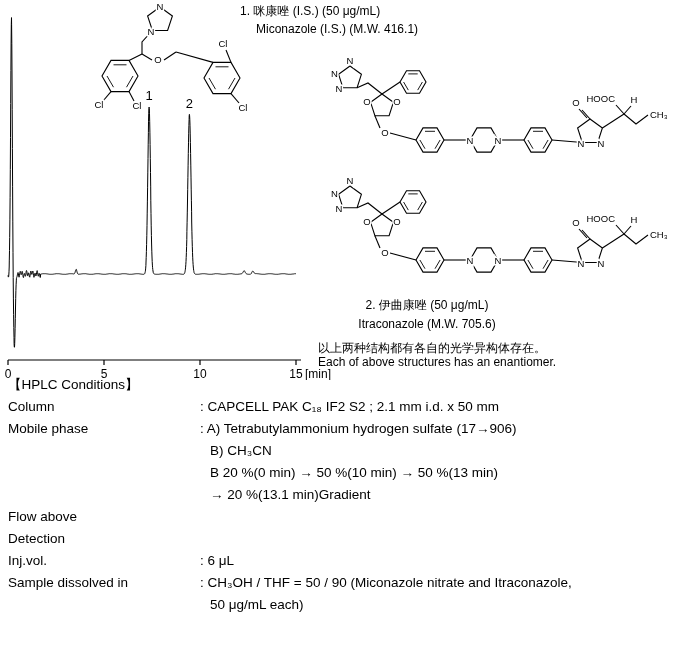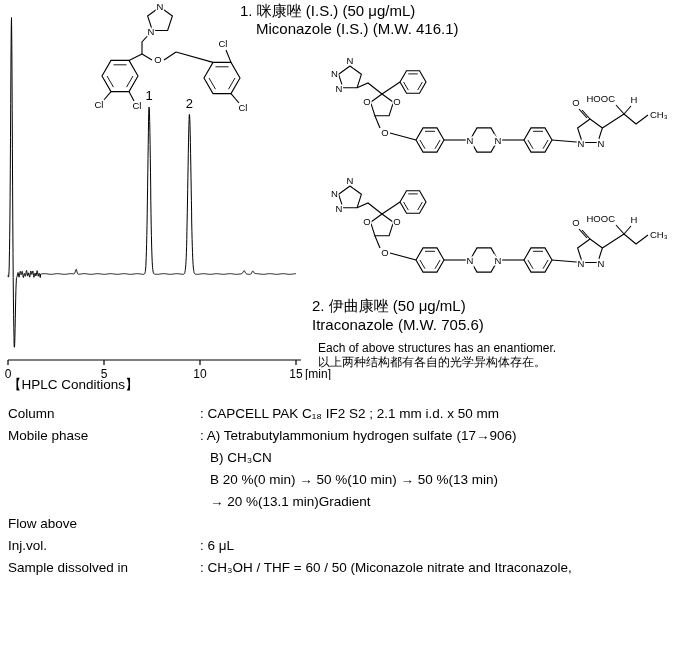--- a/index.html
+++ b/index.html
@@ -13,27 +13,27 @@
   .itra2{left:318px;top:172px}
   .bond{stroke:#000;stroke-width:1.1;fill:none}
   .bond2{stroke:#000;stroke-width:.9;fill:none}
   .atom{font-size:9.5px;text-anchor:middle;fill:#000;paint-order:stroke;stroke:#fff;stroke-width:3px}
   .atom-end{text-anchor:end}
   .atom-start{text-anchor:start}
   .axis{stroke:#000;stroke-width:1.2}
   .trace{fill:none;stroke:#000;stroke-width:1}
   .tick{font-size:12px;fill:#000}
   .peaklabel{font-size:13px;fill:#000}
-  .cap{position:absolute;font-size:15px;line-height:18px}
+  .cap{position:absolute;font-size:12px;line-height:18px}
   .cap1{left:240px;top:2px}
   .cap1 .cap-line2{padding-left:16px}
-  .cap2{left:312px;top:296px;width:230px;text-align:left;line-height:19px}
+  .cap2{left:312px;top:296px;width:230px;text-align:center;line-height:19px}
   .note{position:absolute;left:318px;top:341px;font-size:12px;line-height:14px}
   .conds{position:absolute;left:8px;top:374px;right:6px;font-size:13.5px;line-height:22px}
-  .cond-header{margin-bottom:7px}
+  .cond-header{margin-bottom:0}
   .cond-row{display:flex}
   .cond-label{width:192px;flex:none}
   .cond-value{flex:1}
   .cond-cont{padding-left:10px}
 </style>
 </head>
 <body>
 
 <div class="page">
 
@@ -189,22 +189,22 @@
       <text class="atom atom-start" x="332" y="66">CH₃</text>
     </g>
   </svg>
 
   <div class="cap cap2">
     <div>2. 伊曲康唑 (50 μg/mL)</div>
     <div>Itraconazole (M.W. 705.6)</div>
   </div>
 
   <div class="note">
+    <div>以上两种结构都有各自的光学异构体存在。</div>
     <div>Each of above structures has an enantiomer.</div>
-    <div>以上两种结构都有各自的光学异构体存在。</div>
   </div>
 
   <div class="conds">
     <div class="cond-header">【HPLC Conditions】</div>
 
     <div class="cond-row">
       <div class="cond-label">Column</div>
       <div class="cond-value">
         <div>: CAPCELL PAK C₁₈ IF2 S2 ; 2.1 mm i.d. x 50 mm</div>
       </div>
@@ -219,30 +219,32 @@
         <div class="cond-cont">→ 20 %(13.1 min)Gradient</div>
       </div>
     </div>
 
     <div class="cond-row">
       <div class="cond-label">Flow above</div>
     </div>
 
 
     <div class="cond-row">
+      <div class="cond-label">Detection</div>
     </div>
 
     <div class="cond-row">
       <div class="cond-label">Inj.vol.</div>
       <div class="cond-value">
         <div>: 6 μL</div>
       </div>
     </div>
 
     <div class="cond-row">
       <div class="cond-label">Sample dissolved in</div>
       <div class="cond-value">
-        <div>: CH₃OH / THF = 60 / 50 (Miconazole nitrate and Itraconazole,</div>
+        <div>: CH₃OH / THF = 50 / 90 (Miconazole nitrate and Itraconazole,</div>
+        <div class="cond-cont">50 μg/mL each)</div>
       </div>
     </div>
   </div>
 
 </div>
 
 </body></html>

